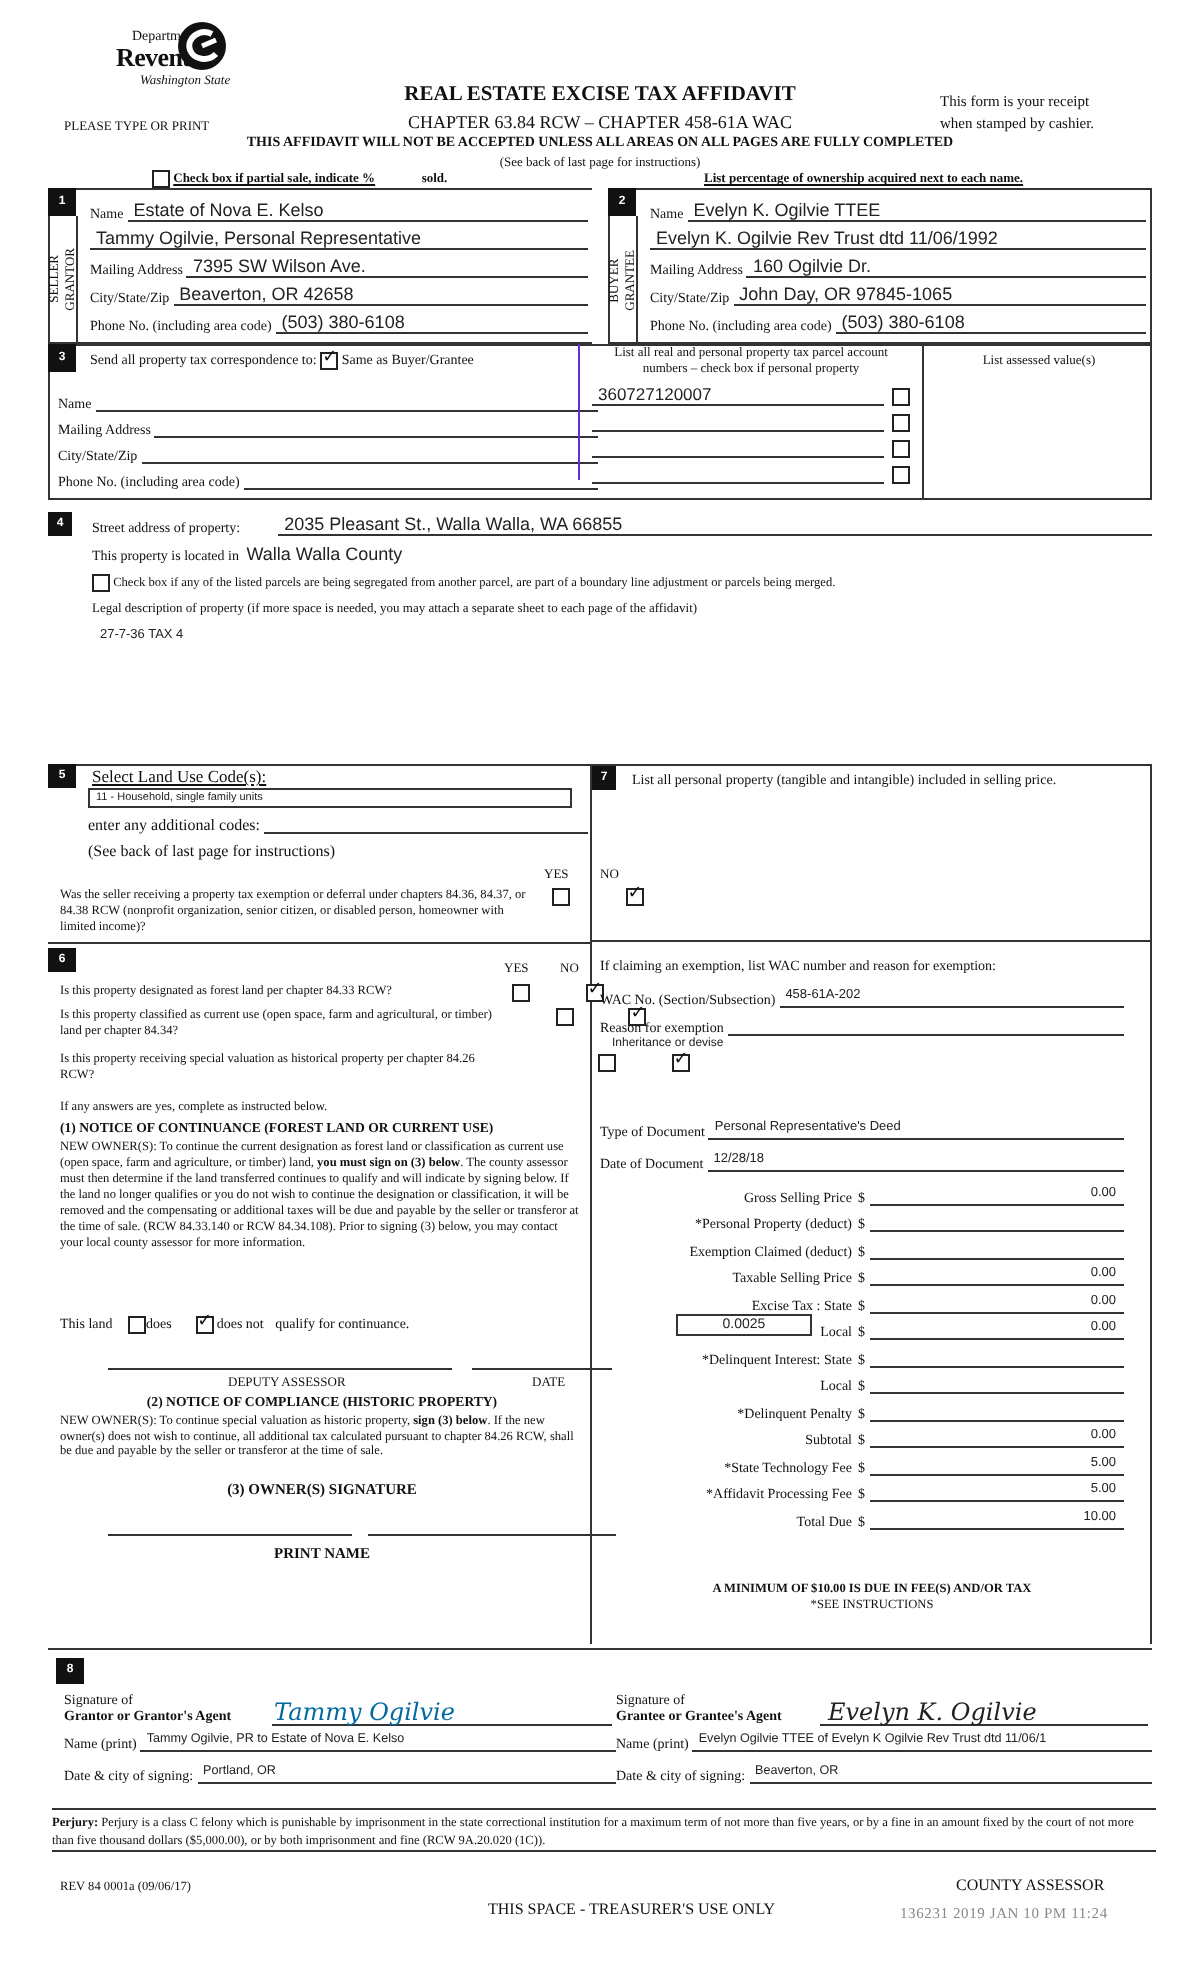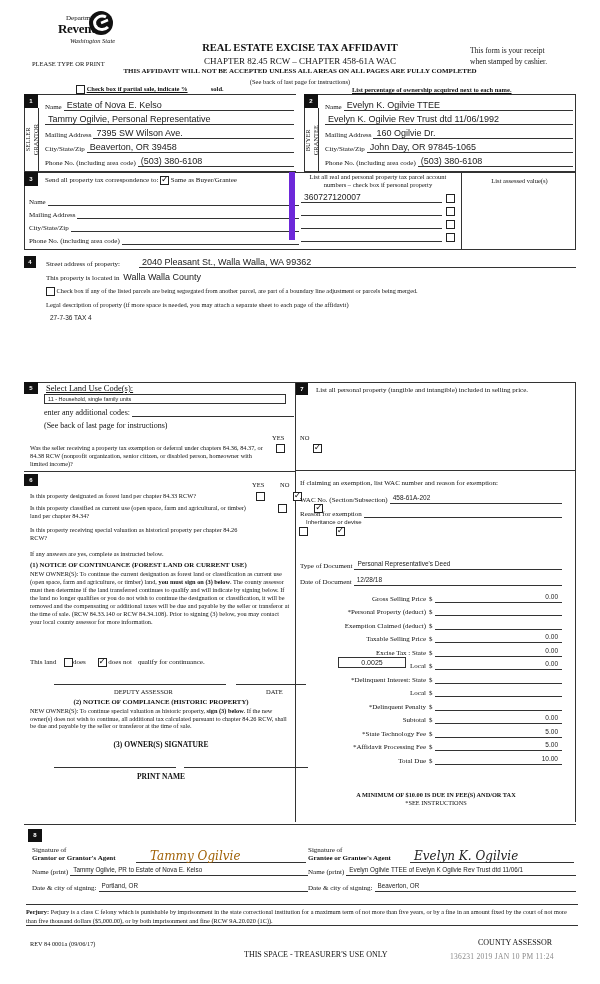--- a/index.html
+++ b/index.html
@@ -30,21 +30,21 @@
   <div class="abs sans" style="left:16px;top:27px;font-size:6.5px;font-style:italic;">Washington State</div>
   <svg class="abs" style="left:66px;top:0px;" width="26" height="26" viewBox="0 0 26 26">
     <circle cx="13" cy="13" r="12" fill="#111"></circle>
     <path d="M18 7 C12 4, 5 9, 7 15 C9 20, 16 21, 20 17" stroke="#fff" stroke-width="3" fill="none"></path>
     <path d="M13 13 L20 10" stroke="#fff" stroke-width="2.5"></path>
   </svg>
 </div>
 
 <div class="abs" style="left:32px;top:60px;font-size:6.5px;">PLEASE TYPE OR PRINT</div>
 <div class="abs b c" style="left:150px;top:42px;width:300px;font-size:10.5px;">REAL ESTATE EXCISE TAX AFFIDAVIT</div>
-<div class="abs c" style="left:150px;top:56px;width:300px;font-size:9px;">CHAPTER 82.45 RCW – CHAPTER 458-61A WAC</div>
+<div class="abs c" style="left:150px;top:56px;width:300px;font-size:9px;">CHAPTER 63.84 RCW – CHAPTER 458-61A WAC</div>
 <div class="abs" style="left:470px;top:46px;font-size:7.5px;">This form is your receipt</div>
 <div class="abs" style="left:470px;top:57px;font-size:7.5px;">when stamped by cashier.</div>
 <div class="abs b c" style="left:60px;top:67px;width:480px;font-size:7px;">THIS AFFIDAVIT WILL NOT BE ACCEPTED UNLESS ALL AREAS ON ALL PAGES ARE FULLY COMPLETED</div>
 <div class="abs c" style="left:200px;top:78px;width:200px;font-size:6.5px;">(See back of last page for instructions)</div>
 <div class="abs" style="left:76px;top:85px;font-size:6.5px;">
   <span class="cb"></span>
   <span class="b" style="text-decoration:underline;">Check box if partial sale, indicate %</span>
   <span style="display:inline-block;width:20px;"></span>
   <span class="b">sold.</span>
 </div>
@@ -62,21 +62,21 @@
       </div>
     <div class="row" style="height:14px;">
         <span class="fillline fill" style="font-size:9px;margin-left:0;">Tammy Ogilvie, Personal Representative</span>
       </div>
     <div class="row" style="height:14px;">
         <span class="lbl">Mailing Address</span>
         <span class="fillline fill" style="font-size:9px;">7395 SW Wilson Ave.</span>
       </div>
     <div class="row" style="height:14px;">
         <span class="lbl">City/State/Zip</span>
-        <span class="fillline fill" style="font-size:9px;">Beaverton, OR 39458</span>
+        <span class="fillline fill" style="font-size:9px;">Beaverton, OR 42658</span>
       </div>
     <div class="row" style="height:14px;">
         <span class="lbl">Phone No. (including area code)</span>
         <span class="fillline fill" style="font-size:9px;">(503) 380-6108</span>
       </div>
   </div>
 </div>
 
 <div class="abs box" style="left:304px;top:94px;width:272px;height:78px;">
   <div class="abs num" style="left:-1px;top:-1px;width:14px;height:14px;line-height:14px;">2</div>
@@ -124,21 +124,21 @@
       </div>
     <div class="row" style="height:13px;">
         <span class="lbl">City/State/Zip</span>
         <span class="fillline"></span>
       </div>
     <div class="row" style="height:13px;">
         <span class="lbl">Phone No. (including area code)</span>
         <span class="fillline"></span>
       </div>
   </div>
-  <div class="abs" style="left:264px;top:-1px;width:172px;height:68px;border-left:6px solid #6d28d9;">
+  <div class="abs" style="left:264px;top:-1px;width:172px;height:68px;border-left:1px solid #6d28d9;">
     <div class="c" style="font-size:6.5px;padding:1px 6px;line-height:8px;">List all real and personal property tax parcel account numbers – check box if personal property</div>
     <div style="padding:0 6px;">
       <div class="row" style="height:13px;">
           <span class="fillline fill" style="font-size:8.5px;margin-left:0;">360727120007</span>
           <span class="cb" style="margin-left:4px;"></span>
         </div>
       <div class="row" style="height:13px;">
           <span class="fillline fill" style="margin-left:0;"></span>
           <span class="cb" style="margin-left:4px;"></span>
         </div>
@@ -154,21 +154,21 @@
   </div>
   <div class="abs" style="left:436px;top:-1px;width:116px;height:78px;border-left:1px solid #333;">
     <div class="c" style="font-size:6.5px;padding-top:5px;height:17px;">List assessed value(s)</div>
   </div>
 </div>
 
 <div class="abs" style="left:24px;top:256px;width:552px;height:110px;">
   <div class="abs num" style="left0;top:0px;width:12px;height:12px;line-height:12px;">4</div>
   <div class="abs row" style="left:22px;top:0px;width:530px;height:12px;gap:17px;">
     <span class="lbl">Street address of property:</span>
-    <span class="fillline fill" style="font-size:9px;">2040 Pleasant St., Walla Walla, WA 99362</span>
+    <span class="fillline fill" style="font-size:9px;">2035 Pleasant St., Walla Walla, WA 66855</span>
   </div>
   <div class="abs" style="left:22px;top:16px;">
     <span>This property is located in</span>
     <span class="fill" style="font-size:9px;margin-left:2px;">Walla Walla County</span>
   </div>
   <div class="abs" style="left:22px;top:31px;font-size:6.3px;white-space:nowrap;">
     <span class="cb"></span>
     <span>Check box if any of the listed parcels are being segregated from another parcel, are part of a boundary line adjustment or parcels being merged.</span>
   </div>
   <div class="abs" style="left:22px;top:45px;font-size:6.5px;white-space:nowrap;">Legal description of property (if more space is needed, you may attach a separate sheet to each page of the affidavit)</div>
@@ -340,21 +340,21 @@
 </div>
 
 <div class="abs" style="left:24px;top:824px;width:552px;height:75px;border-top:1px solid #333;">
   <div class="abs num" style="left:4px;top:4px;width:14px;height:13px;line-height:13px;">8</div>
 
   <div class="abs" style="left:8px;top:21px;font-size:7px;line-height:8px;">
     <div>Signature of</div>
     <div class="b">Grantor or Grantor's Agent</div>
   </div>
   <div class="abs line" style="left:112px;top:24px;width:170px;height:14px;">
-    <span style="font-family:'DejaVu Serif',serif;font-style:italic;font-size:12px;color:#a16207;margin-left:14px;">Tammy Ogilvie</span>
+    <span style="font-family:'DejaVu Serif',serif;font-style:italic;font-size:12px;color:#0369a1;margin-left:1px;">Tammy Ogilvie</span>
   </div>
   <div class="abs row" style="left:8px;top:41px;width:276px;font-size:7px;">
     <span class="lbl">Name (print)</span>
     <span class="fillline fill" style="font-size:6.3px;">Tammy Ogilvie, PR to Estate of Nova E. Kelso</span>
   </div>
   <div class="abs row" style="left:8px;top:57px;width:276px;font-size:7px;">
     <span class="lbl">Date &amp; city of signing:</span>
     <span class="fillline fill" style="font-size:6.3px;">Portland, OR</span>
   </div>
 

